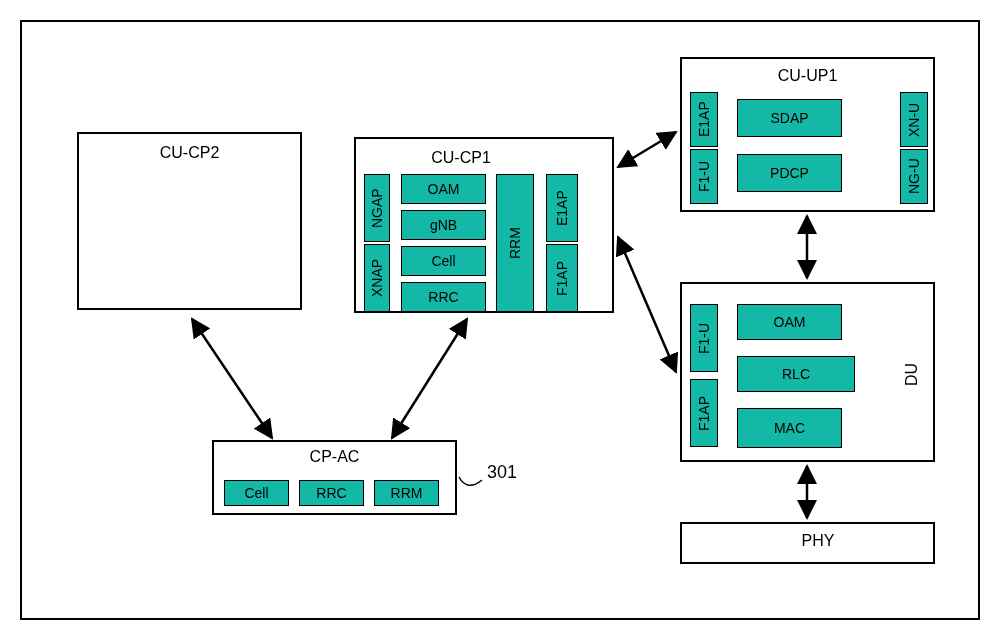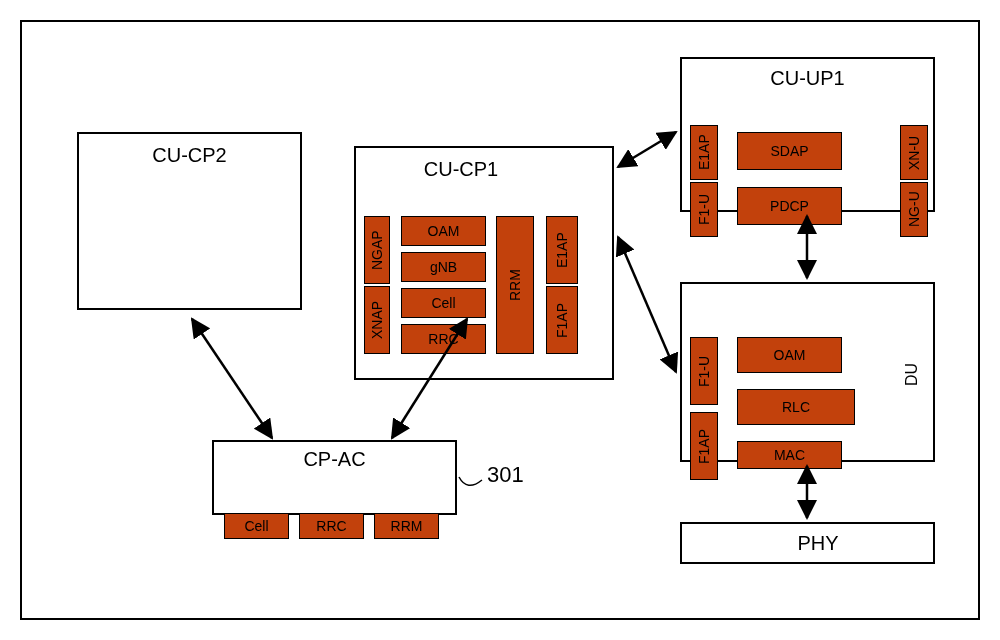--- a/index.html
+++ b/index.html
@@ -21,62 +21,61 @@
       width: 960px;
       height: 600px;
       border: 2px solid #000;
     }
     .box {
       position: absolute;
       border: 2px solid #000;
       background: #fff;
     }
     .main-box-label {
-      font-size: 20px;
+      font-size: 16px;
       font-weight: 400;
       text-align: center;
     }
     .small-box {
       border: 1.5px solid #000;
-      background: #c2410c;
+      background: #14b8a6;
       font-size: 14px;
       display: flex;
       align-items: center;
       justify-content: center;
       padding: 2px 12px;
-      margin-top: 33px;
     }
     .vertical-text {
       writing-mode: vertical-rl;
       transform: rotate(180deg);
       text-align: center;
     }
     svg.arrows {
       position: absolute;
       top: 0;
       left: 0;
       width: 960px;
       height: 600px;
       pointer-events: none;
     }
     .annotation {
       position: absolute;
-      font-size: 22px;
+      font-size: 18px;
     }
   </style>
 </head>
 <body>
 
 <div class="outer-frame">
 
   <div class="box" style="left:55px; top:110px; width:225px; height:178px;">
     <div class="main-box-label" style="margin-top:10px;">CU-CP2</div>
   </div>
 
-  <div class="box" style="left:332px; top:124px; width:260px; height:234px;">
+  <div class="box" style="left:332px; top:115px; width:260px; height:176px;">
     <div class="main-box-label" style="margin-top:10px; margin-left:60px; width:90px;">CU-CP1</div>
 
     <div class="small-box vertical-text" style="position:absolute; left:8px; top:105px; width:26px; height:68px;">XNAP</div>
     <div class="small-box vertical-text" style="position:absolute; left:8px; top:35px; width:26px; height:68px;">NGAP</div>
 
     <div class="small-box" style="position:absolute; left:45px; top:35px; width:85px; height:30px;">OAM</div>
     <div class="small-box" style="position:absolute; left:45px; top:71px; width:85px; height:30px;">gNB</div>
     <div class="small-box" style="position:absolute; left:45px; top:107px; width:85px; height:30px;">Cell</div>
     <div class="small-box" style="position:absolute; left:45px; top:143px; width:85px; height:30px;">RRC</div>
 
@@ -99,21 +98,21 @@
     <div class="small-box vertical-text" style="position:absolute; left:218px; top:33px; width:28px; height:55px;">XN-U</div>
   </div>
 
   <div class="box" style="left:658px; top:260px; width:255px; height:180px;">
 
     <div class="small-box vertical-text" style="position:absolute; left:8px; top:95px; width:28px; height:68px;">F1AP</div>
     <div class="small-box vertical-text" style="position:absolute; left:8px; top:20px; width:28px; height:68px;">F1-U</div>
 
     <div class="small-box" style="position:absolute; left:55px; top:20px; width:105px; height:36px;">OAM</div>
     <div class="small-box" style="position:absolute; left:55px; top:72px; width:118px; height:36px;">RLC</div>
-    <div class="small-box" style="position:absolute; left:55px; top:124px; width:105px; height:28px;">MAC</div>
+    <div class="small-box" style="position:absolute; left:55px; top:124px; width:105px; height:40px;">MAC</div>
 
     <div class="vertical-text" style="position:absolute; right:12px; top:70px; height:40px; font-size:16px;">DU</div>
   </div>
 
   <div class="box" style="left:658px; top:500px; width:255px; height:42px;padding-left:21px;">
     <div class="main-box-label" style="margin-top:8px;">PHY</div>
   </div>
 
   <div class="box" style="left:190px; top:418px; width:245px; height:75px;">
     <div class="main-box-label" style="margin-top:6px;">CP-AC</div>

